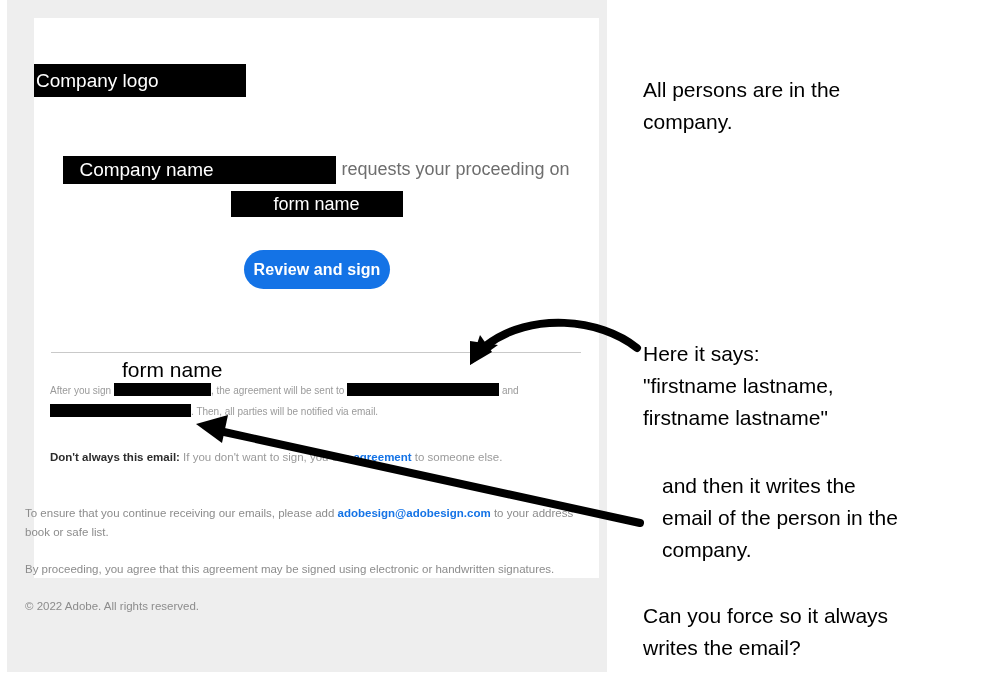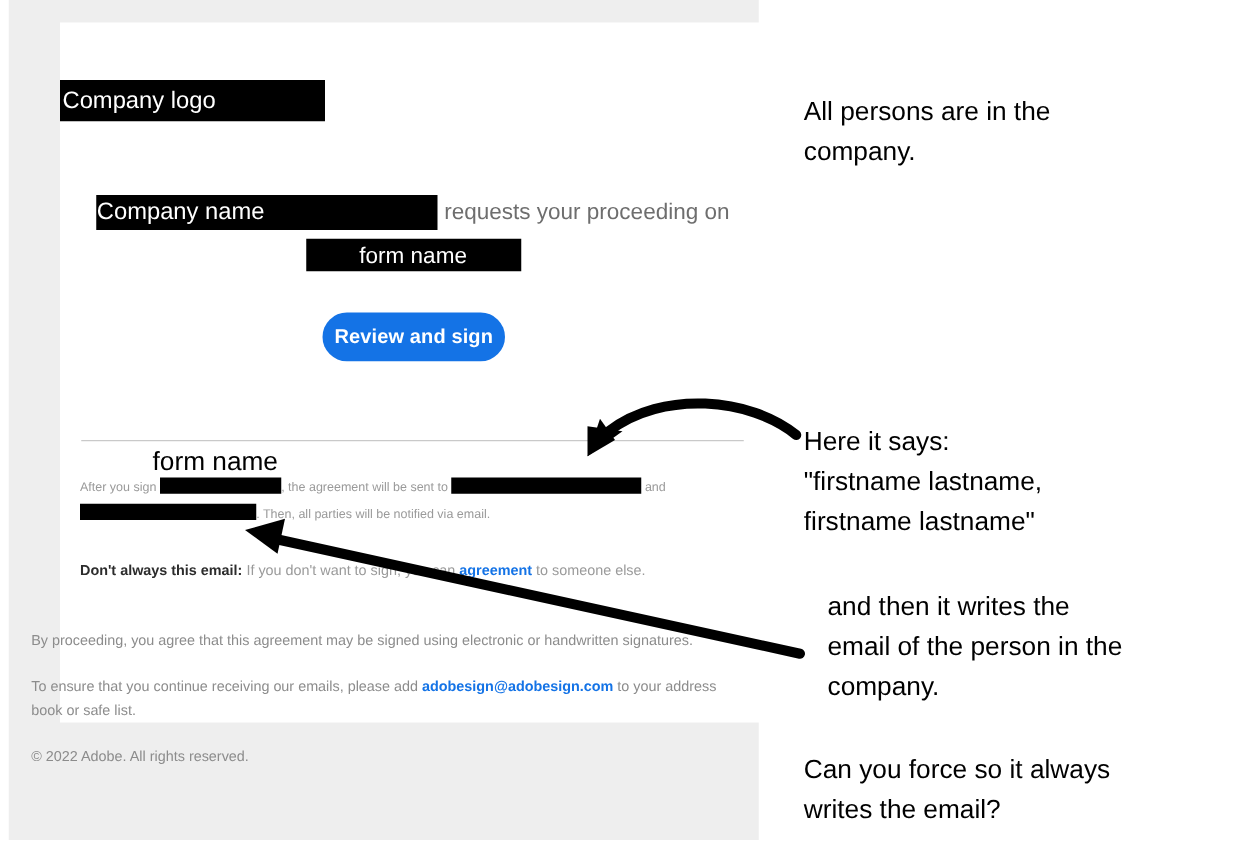--- a/index.html
+++ b/index.html
@@ -22,21 +22,21 @@
     left: 7px;
     top: 0px;
     width: 600px;
     height: 672px;
     background: #eeeeee;
   }
 
   
   #email-card {
     position: absolute;
-    left: 41px;
+    left: 27px;
     top: 18px;
     width: 565px;
     height: 560px;
     background: #ffffff;
   }
 
   
   #logo-bar {
     position: absolute;
     left: 0px;
@@ -71,20 +71,21 @@
     background: #000000;
     color: #ffffff;
     vertical-align: middle;
   }
   #company-name-bar {
     width: 273px;
     height: 28px;
     line-height: 28px;
     font-size: 19px;
     text-align: left;
+    padding-left: 16px;
     box-sizing: border-box;
     margin-right: 5px;
   }
   #form-name-bar {
     width: 172px;
     height: 26px;
     line-height: 26px;
     font-size: 18px;
     text-align: center;
     box-sizing: border-box;
@@ -209,22 +210,22 @@
 
     <div id="divider"></div>
 
     <div id="sign-paragraph"><span>After you sign</span> <span class="redact-a"></span><span>, the agreement will be sent to</span> <span class="redact-b"></span> <span>and</span><br><span class="redact-c"></span><span>. Then, all parties will be notified via email.</span></div>
 
     <div id="no-forward-line"><b>Don't always this email:</b><span> If you don't want to sign, you can </span><a class="link-blue" href="#">agreement</a><span> to someone else.</span></div>
 
   </div>
 
   <div id="footer">
+    <div class="para"><span>To ensure that you continue receiving our emails, please add </span><a class="link-blue" href="#">adobesign@adobesign.com</a><span> to your address book or safe list.</span></div>
     <div class="para">By proceeding, you agree that this agreement may be signed using electronic or handwritten signatures.</div>
-    <div class="para"><span>To ensure that you continue receiving our emails, please add </span><a class="link-blue" href="#">adobesign@adobesign.com</a><span> to your address book or safe list.</span></div>
     <div class="para">© 2022 Adobe. All rights reserved.</div>
   </div>
 
   <div id="form-name-overlay">form name</div>
 
 </div>
 
 <div class="annotation" id="ann-1">All persons are in the
 company.</div>
 

